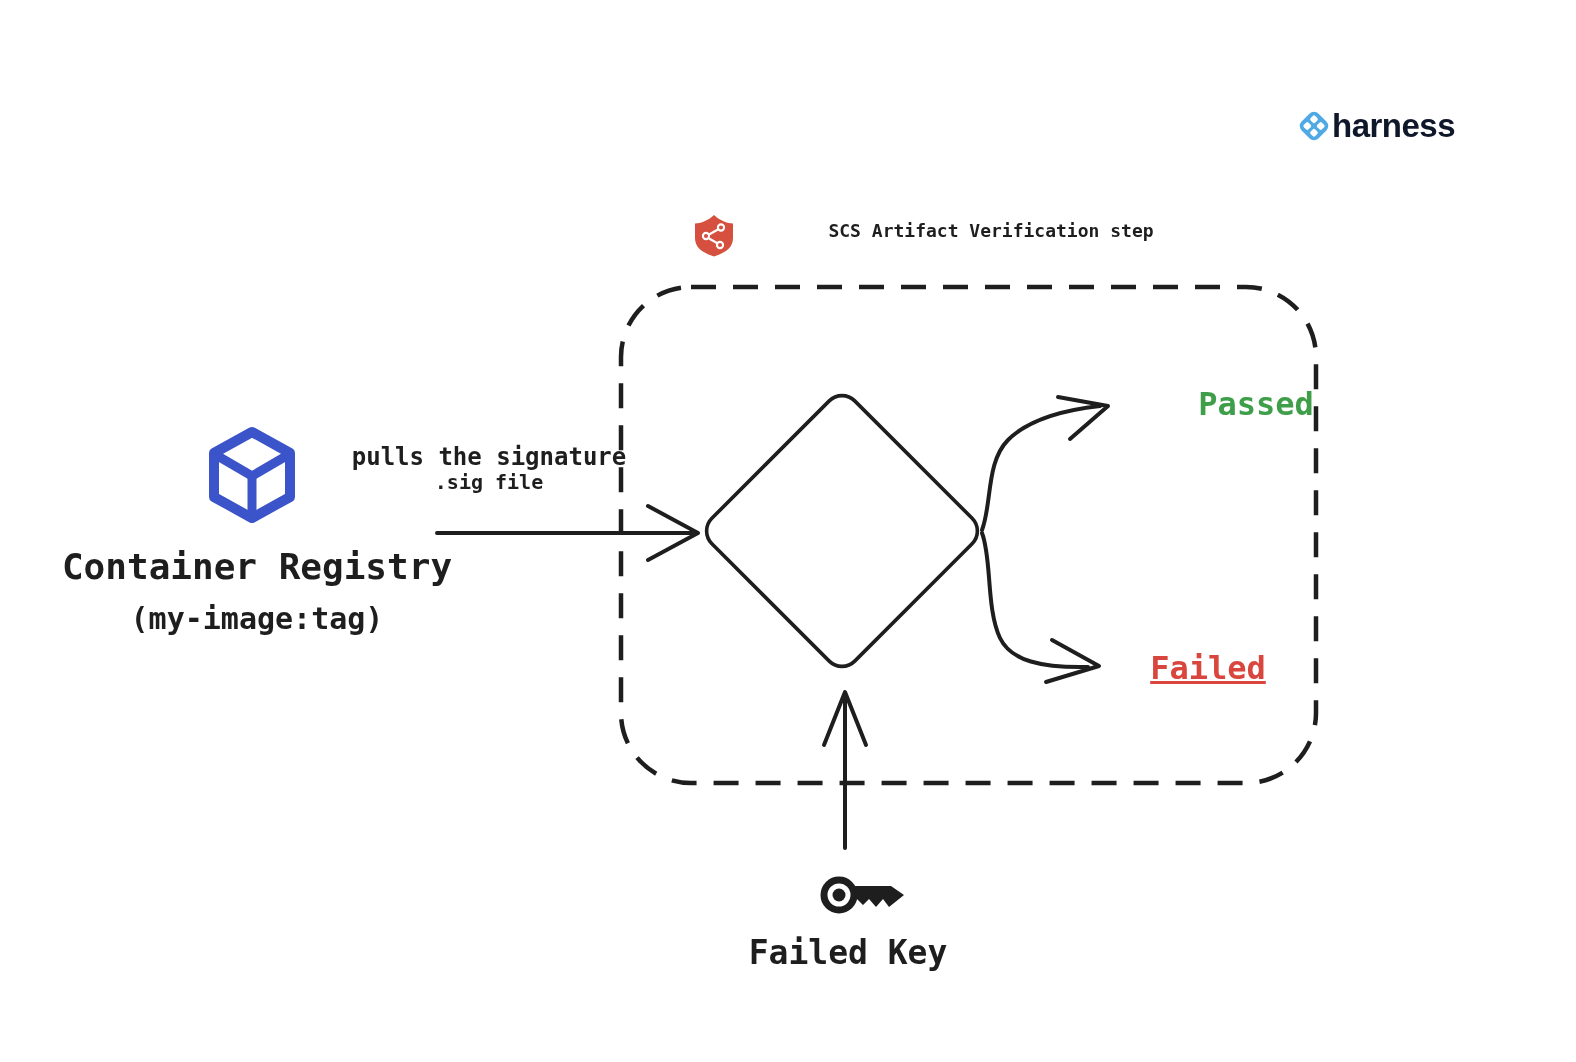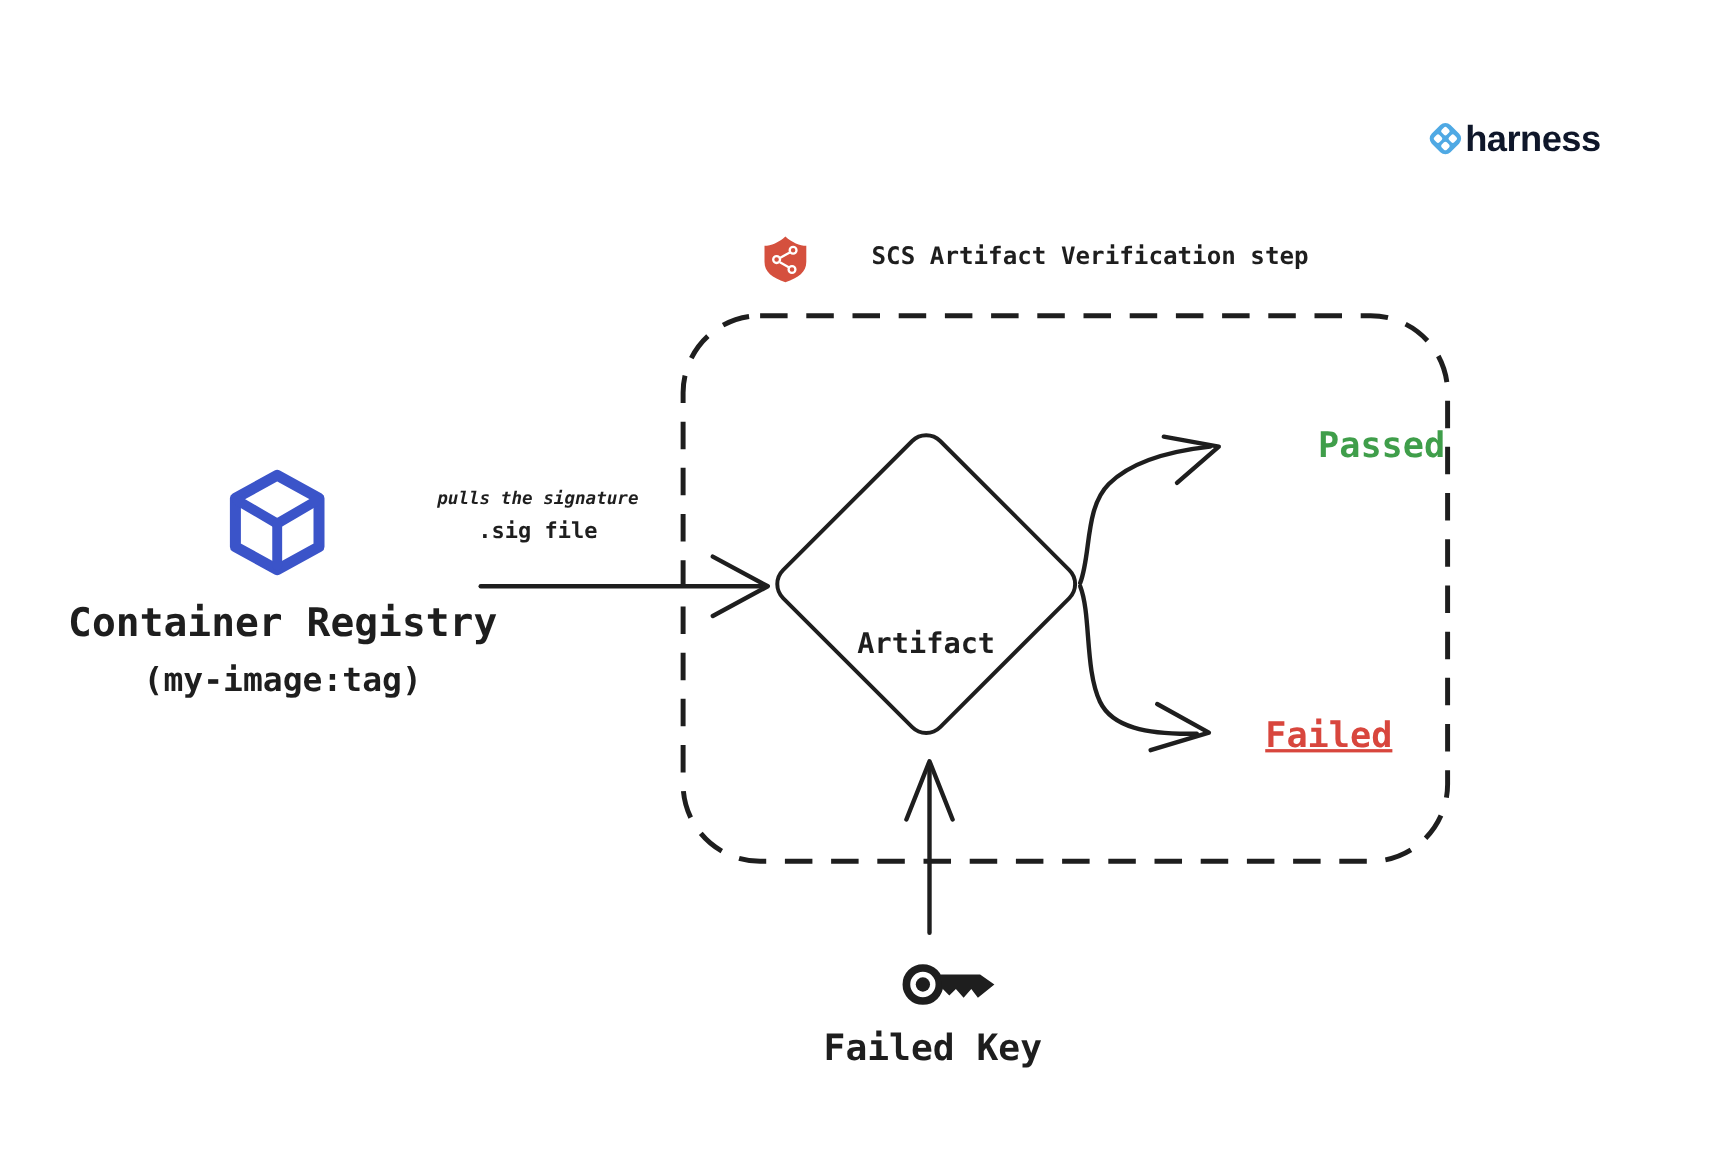--- a/index.html
+++ b/index.html
@@ -85,31 +85,30 @@
     <rect x="1302" y="114" width="24" height="24" rx="6.5" fill="var(--harness-blue)"></rect>
     <rect x="1306" y="118" width="6.5" height="6.5" rx="1.8" fill="#ffffff"></rect>
     <rect x="1315.5" y="118" width="6.5" height="6.5" rx="1.8" fill="#ffffff"></rect>
     <rect x="1306" y="127.5" width="6.5" height="6.5" rx="1.8" fill="#ffffff"></rect>
     <rect x="1315.5" y="127.5" width="6.5" height="6.5" rx="1.8" fill="#ffffff"></rect>
   </g>
 </svg>
 
 <div class="wordmark" style="left:1332px;top:107px;font-size:33px;">harness</div>
 
-<div class="label center" style="left:991px;top:221px;font-size:22px;">SCS Artifact Verification step</div>
+<div class="label center" style="left:991px;top:221px;font-size:18px;">SCS Artifact Verification step</div>
 
 <div class="label center" style="left:257px;top:546px;font-size:36px;">Container Registry</div>
 
 <div class="label center" style="left:257px;top:602px;font-size:30px;">(my-image:tag)</div>
 
-<div class="label center" style="left:489px;top:444px;font-size:16px;font-style:italic;">pulls the signature</div>
+<div class="label center" style="left:489px;top:444px;font-size:24px;">pulls the signature</div>
 
 <div class="label center" style="left:489px;top:471px;font-size:20px;">.sig file</div>
 
 <div class="label center" style="left:842px;top:496px;font-size:26px;line-height:36px;">
-  <div>Artifact</div>
 </div>
 
 <div class="label center green" style="left:1210px;top:386px;font-size:32px;">Passed</div>
 
 <div class="label center red" style="left:1208px;top:650px;font-size:32px;">Failed</div>
 
 <div class="label center" style="left:848px;top:934px;font-size:33px;">Failed Key</div>
 
 </body></html>

